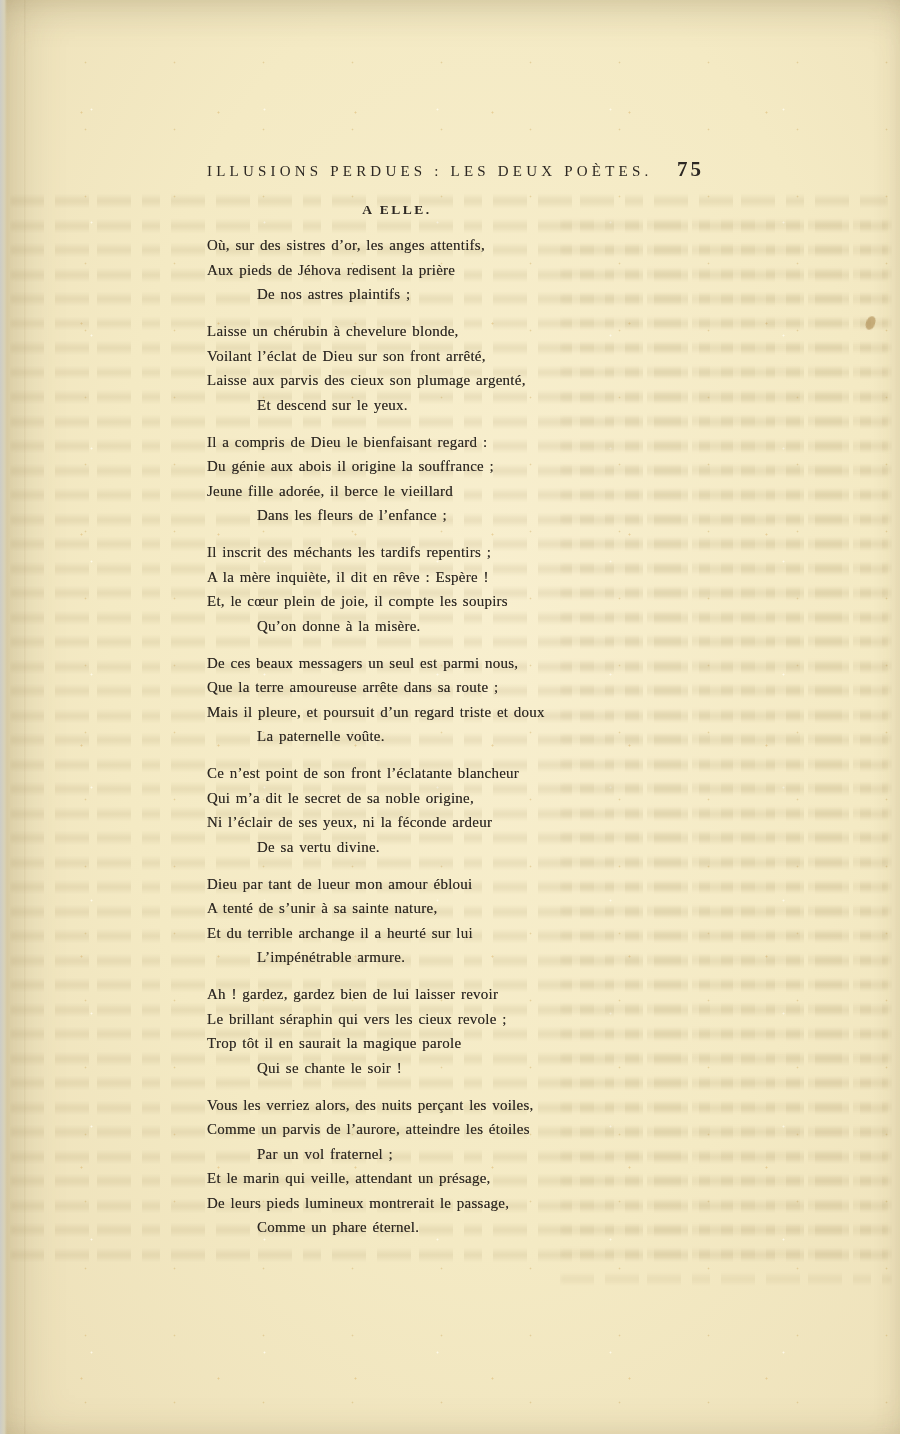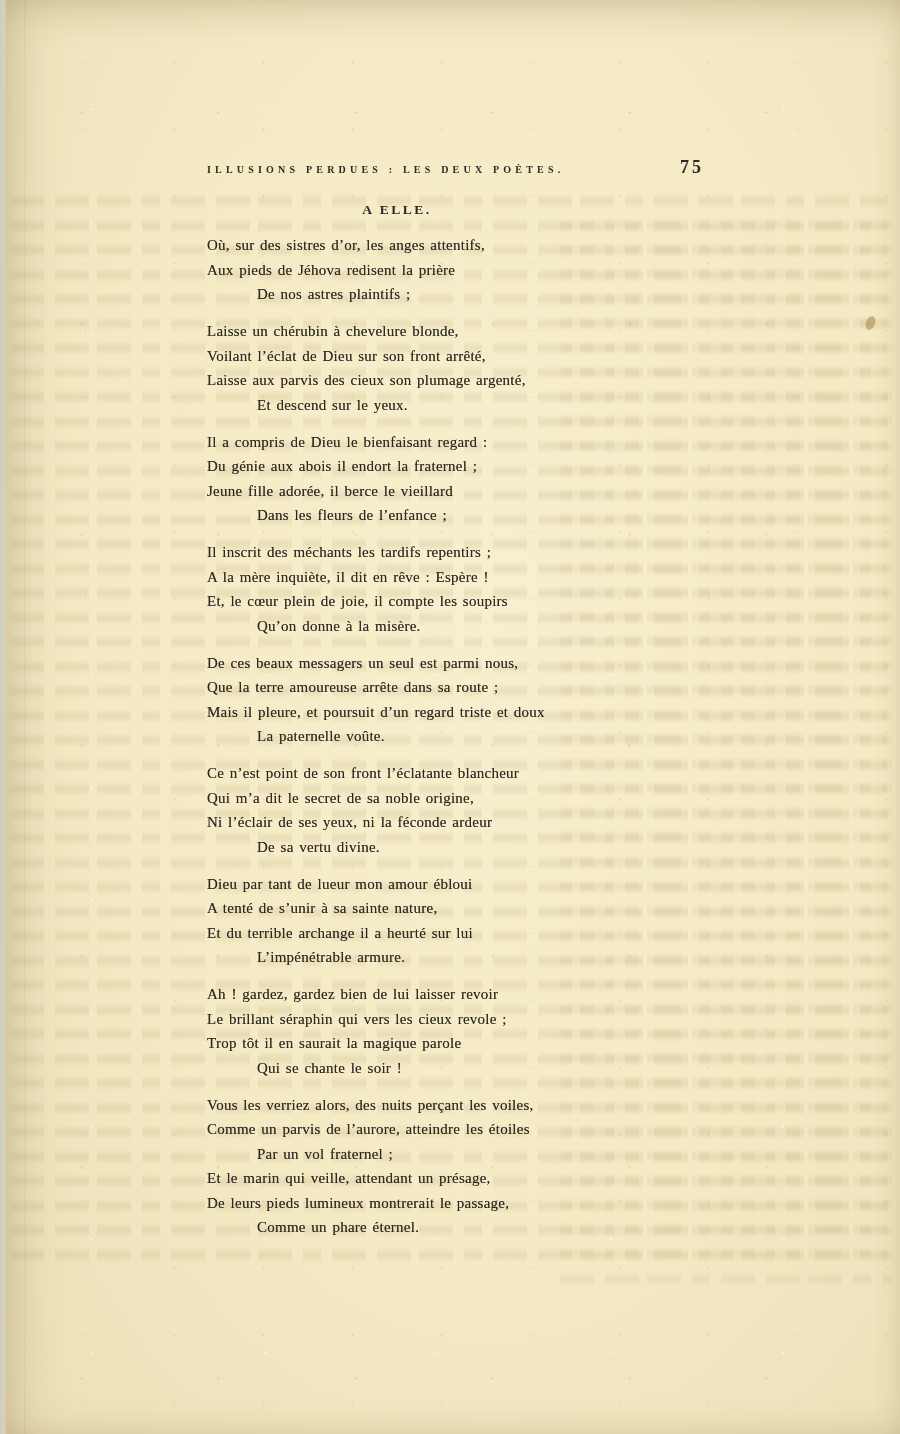--- a/index.html
+++ b/index.html
@@ -73,25 +73,25 @@
     transform:rotate(14deg);
     filter:blur(0.6px);
   }
 
   .running-header{
     position:absolute;left:207px;top:157px;width:497px;
     display:flex;justify-content:space-between;align-items:baseline;
     color:var(--ink,#2d2823);
   }
   .header-title{
-    font-size:10px;font-weight:bold;letter-spacing:4.2px;
+    font-size:15px;font-weight:normal;letter-spacing:4.2px;
     white-space:nowrap;
   }
   .page-number{
-    font-size:18px;font-weight:bold;letter-spacing:3px;
+    font-size:21px;font-weight:bold;letter-spacing:3px;
   }
 
   .poem-title{
     position:absolute;left:207px;top:202px;width:380px;
     text-align:center;
     font-size:13.5px;font-weight:bold;letter-spacing:2.5px;
     color:var(--ink,#2d2823);
   }
 
   .poem{
@@ -133,21 +133,21 @@
         <div class="line indent">De nos astres plaintifs ;</div>
       </div>
       <div class="stanza">
         <div class="line">Laisse un chérubin à chevelure blonde,</div>
         <div class="line">Voilant l’éclat de Dieu sur son front arrêté,</div>
         <div class="line">Laisse aux parvis des cieux son plumage argenté,</div>
         <div class="line indent">Et descend sur le yeux.</div>
       </div>
       <div class="stanza">
         <div class="line">Il a compris de Dieu le bienfaisant regard :</div>
-        <div class="line">Du génie aux abois il endort la fraternel ;</div>
+        <div class="line">Du génie aux abois il origine la souffrance ;</div>
         <div class="line">Jeune fille adorée, il berce le vieillard</div>
         <div class="line indent">Dans les fleurs de l’enfance ;</div>
       </div>
       <div class="stanza">
         <div class="line">Il inscrit des méchants les tardifs repentirs ;</div>
         <div class="line">A la mère inquiète, il dit en rêve : Espère !</div>
         <div class="line">Et, le cœur plein de joie, il compte les soupirs</div>
         <div class="line indent">Qu’on donne à la misère.</div>
       </div>
       <div class="stanza">

